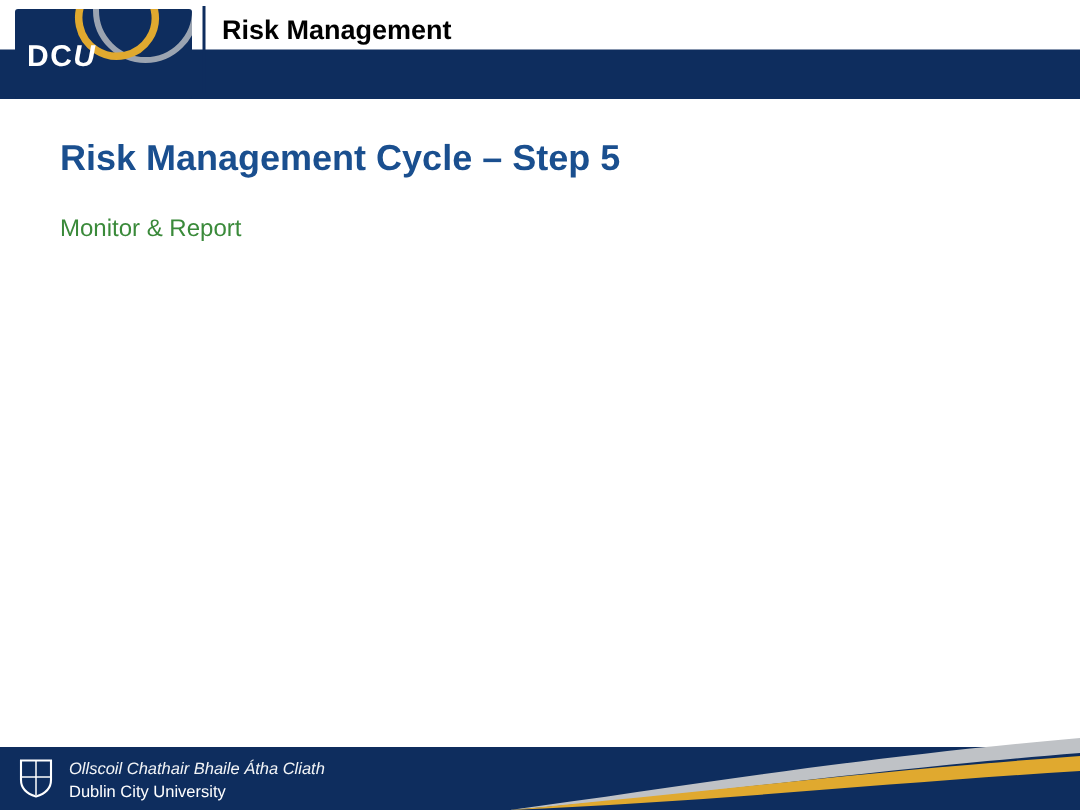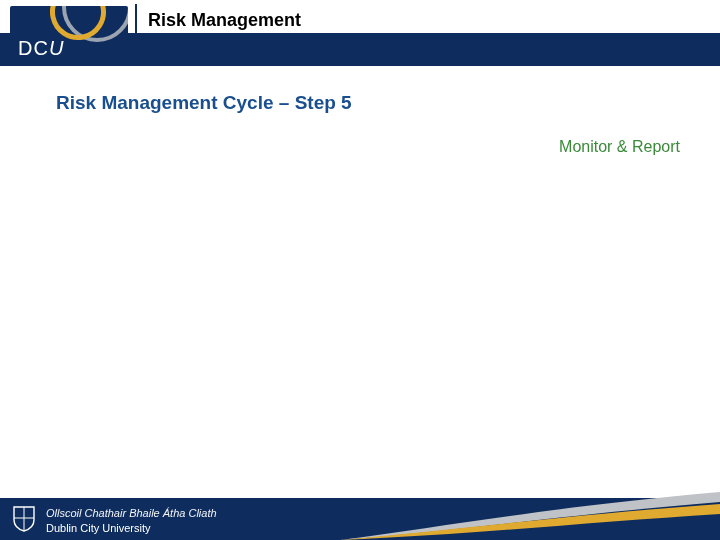--- a/index.html
+++ b/index.html
@@ -30,22 +30,22 @@
     background:var(--dcu-navy);
   }
   .logo-box{
     position:absolute;left:10px;top:6px;
     width:118px;height:60px;
     background:var(--dcu-navy);
     border-radius:2px;
     overflow:hidden;
   }
   .logo-text{
-    position:absolute;left:8px;bottom:6px;
-    color:#fff;font-weight:normal;font-size:20px;
+    position:absolute;left:8px;bottom:16px;
+    color:#fff;font-weight:bold;font-size:20px;
     letter-spacing:1px;
   }
   .logo-text .u{font-style:italic}
   .ring{
     position:absolute;
     border-radius:50%;
     box-sizing:border-box;
   }
   .ring-gold{
     width:56px;height:56px;
@@ -66,29 +66,28 @@
   .header-divider{
     position:absolute;left:135px;top:4px;
     width:2px;height:58px;background:var(--dcu-navy);
   }
 
   
   .content{
     position:absolute;left:40px;top:92px;right:40px;
   }
   .slide-heading{
-    font-size:19px;font-weight:bold;
+    font-size:24px;font-weight:bold;
     color:var(--heading-blue);
-    margin:0 0 24px 16px;
+    margin:0 0 24px 0;
   }
   .subheading{
     font-size:16px;font-weight:normal;
     color:var(--subhead-green);
     margin:0 0 26px 0;
-    text-align:right;
   }
   ul.bullets{
     list-style:none;padding:0;margin:0;
   }
   ul.bullets li{
     font-size:16px;line-height:1.35;
     color:#000;
     margin:0 0 26px 0;
     padding-left:24px;
     position:relative;

